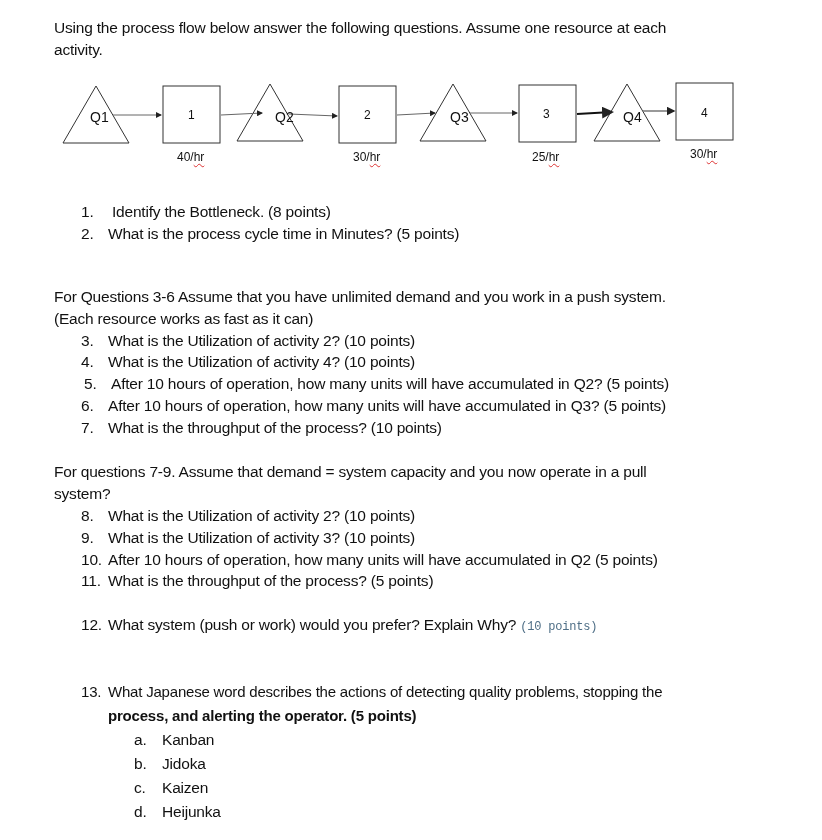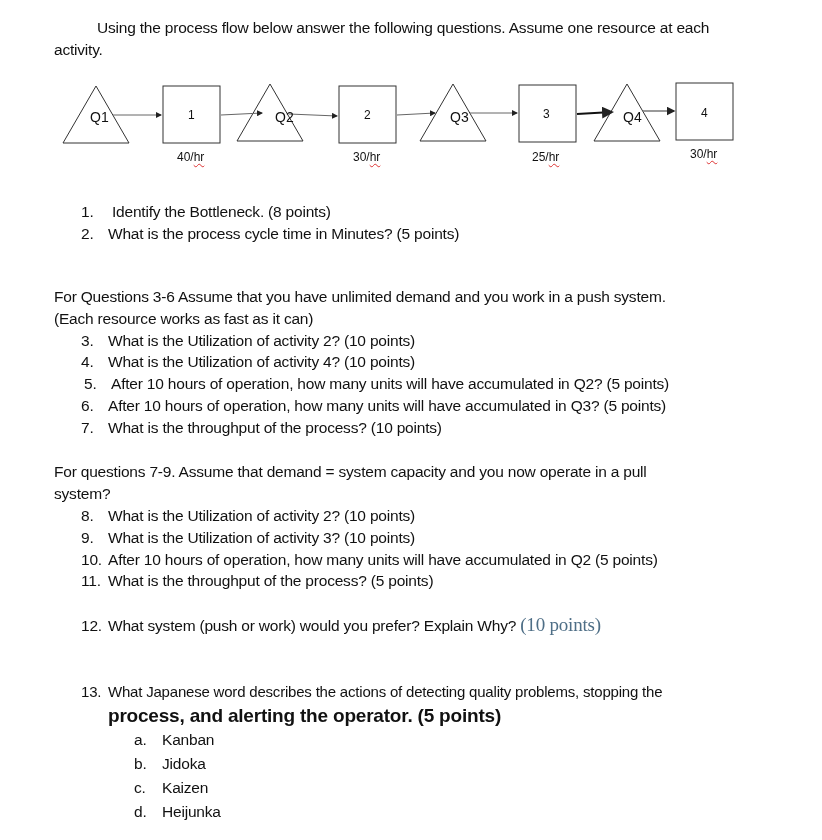--- a/index.html
+++ b/index.html
@@ -2,28 +2,28 @@
 <html><head>
 <meta charset="utf-8">
 <style>
   html, body { margin: 0; padding: 0; background: #ffffff; }
   body {
     width: 822px; height: 840px; position: relative; overflow: hidden;
     font-family: "Liberation Sans", "DejaVu Sans", sans-serif;
     color: #111111;
   }
   .txt { position: absolute; font-size: 15.5px; line-height: 22px; white-space: nowrap; letter-spacing: -0.2px; }
-  .intro { left: 54px; top: 17px; margin-left: 43px; }
+  .intro { left: 54px; top: 17px; }
   .intro-2 { left: 54px; top: 39px; }
   .diagram { position: absolute; left: 0; top: 0; width: 822px; height: 190px; }
   .rate { position: absolute; font-size: 12px; color: #111; }
   .rate .hr { text-decoration: underline wavy #d33; text-decoration-thickness: 1px; text-underline-offset: 2px; }
   .q-label { font-size: 14px; }
   .num { display: inline-block; }
-  .pts-blue { color: #4e6e86; font-family: Liberation Serif, serif; font-size: 19px; }
+  .pts-blue { color: #4e6e86; font-family: Liberation Mono, monospace; font-size: 12px; }
 </style>
 </head>
 <body>
 
 <div class="txt intro">Using the process flow below answer the following questions. Assume one resource at each</div>
 <div class="txt intro-2">activity.</div>
 
 <div class="diagram">
   <svg width="822" height="190" style="position:absolute;left:0;top:0">
     <defs>
@@ -97,18 +97,18 @@
 <div class="txt" style="left:81px;top:549px"><span class="num" style="width:27px">10.</span><span>After 10 hours of operation, how many units will have accumulated in Q2 (5 points)</span></div>
 <div class="txt" style="left:81px;top:570px"><span class="num" style="width:27px">11.</span><span>What is the throughput of the process? (5 points)</span></div>
 <div class="txt" style="left:81px;top:614px">
   <span class="num" style="width:27px">12.</span><span>What system (push or work) would you prefer?  Explain Why?</span>
   <span class="pts-blue">(10 points)</span>
 </div>
 
 <div class="txt" style="left:81px;top:681px;font-weight:normal;font-size:15px">
   <span class="num" style="width:27px">13.</span><span>What Japanese word describes the actions of detecting quality problems, stopping the</span>
 </div>
-<div class="txt" style="left:108px;top:705px;font-weight:bold;font-size:19px">process, and alerting the operator.  (5 points)</div>
+<div class="txt" style="left:108px;top:705px;font-weight:bold;font-size:15px">process, and alerting the operator.  (5 points)</div>
 
 <div class="txt" style="left:134px;top:729px"><span class="num" style="width:28px">a.</span><span>Kanban</span></div>
 <div class="txt" style="left:134px;top:753px"><span class="num" style="width:28px">b.</span><span>Jidoka</span></div>
 <div class="txt" style="left:134px;top:777px"><span class="num" style="width:28px">c.</span><span>Kaizen</span></div>
 <div class="txt" style="left:134px;top:801px"><span class="num" style="width:28px">d.</span><span>Heijunka</span></div>
 
 </body></html>

